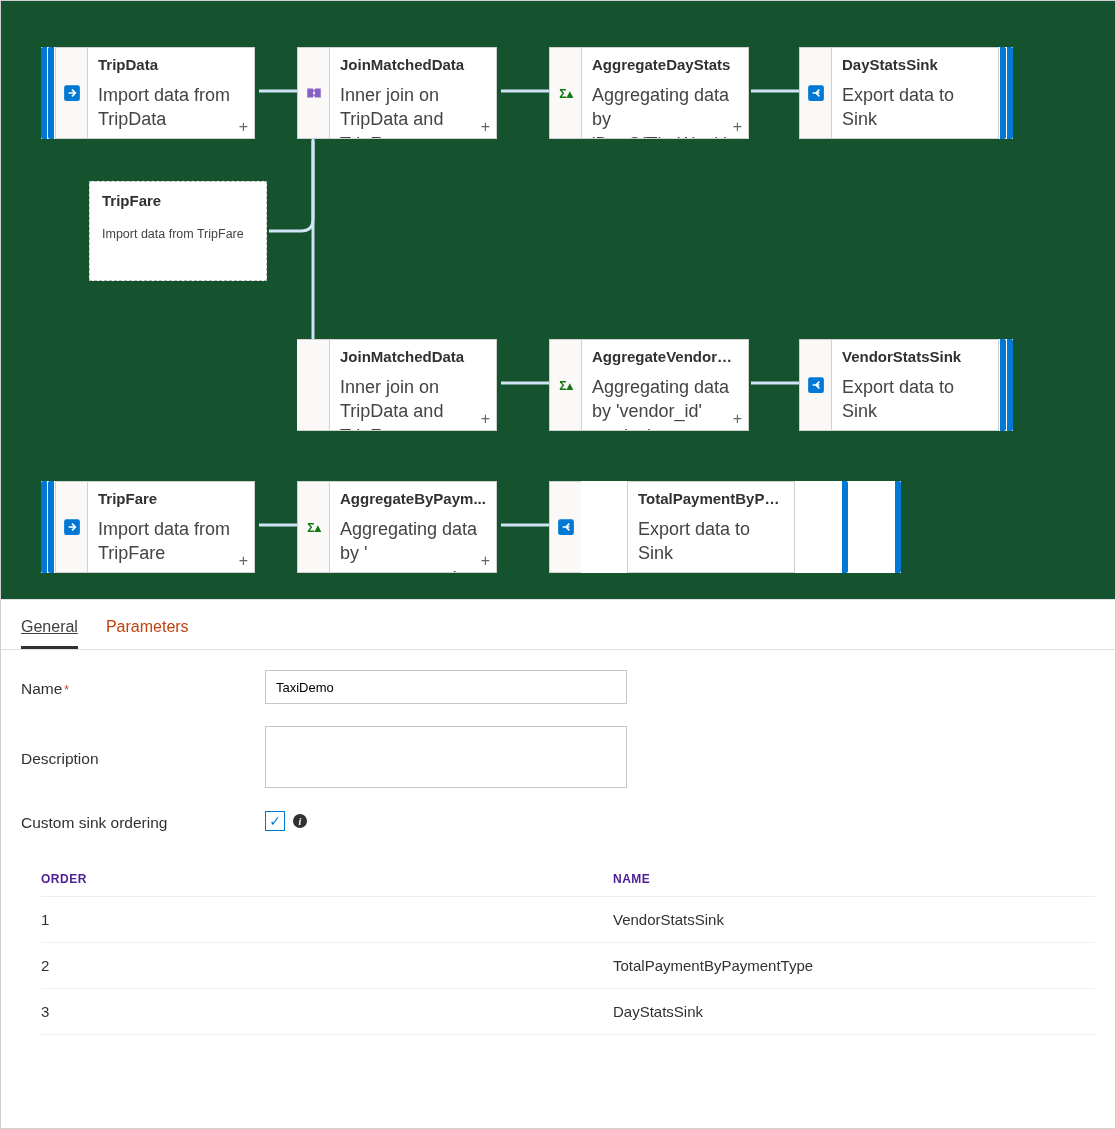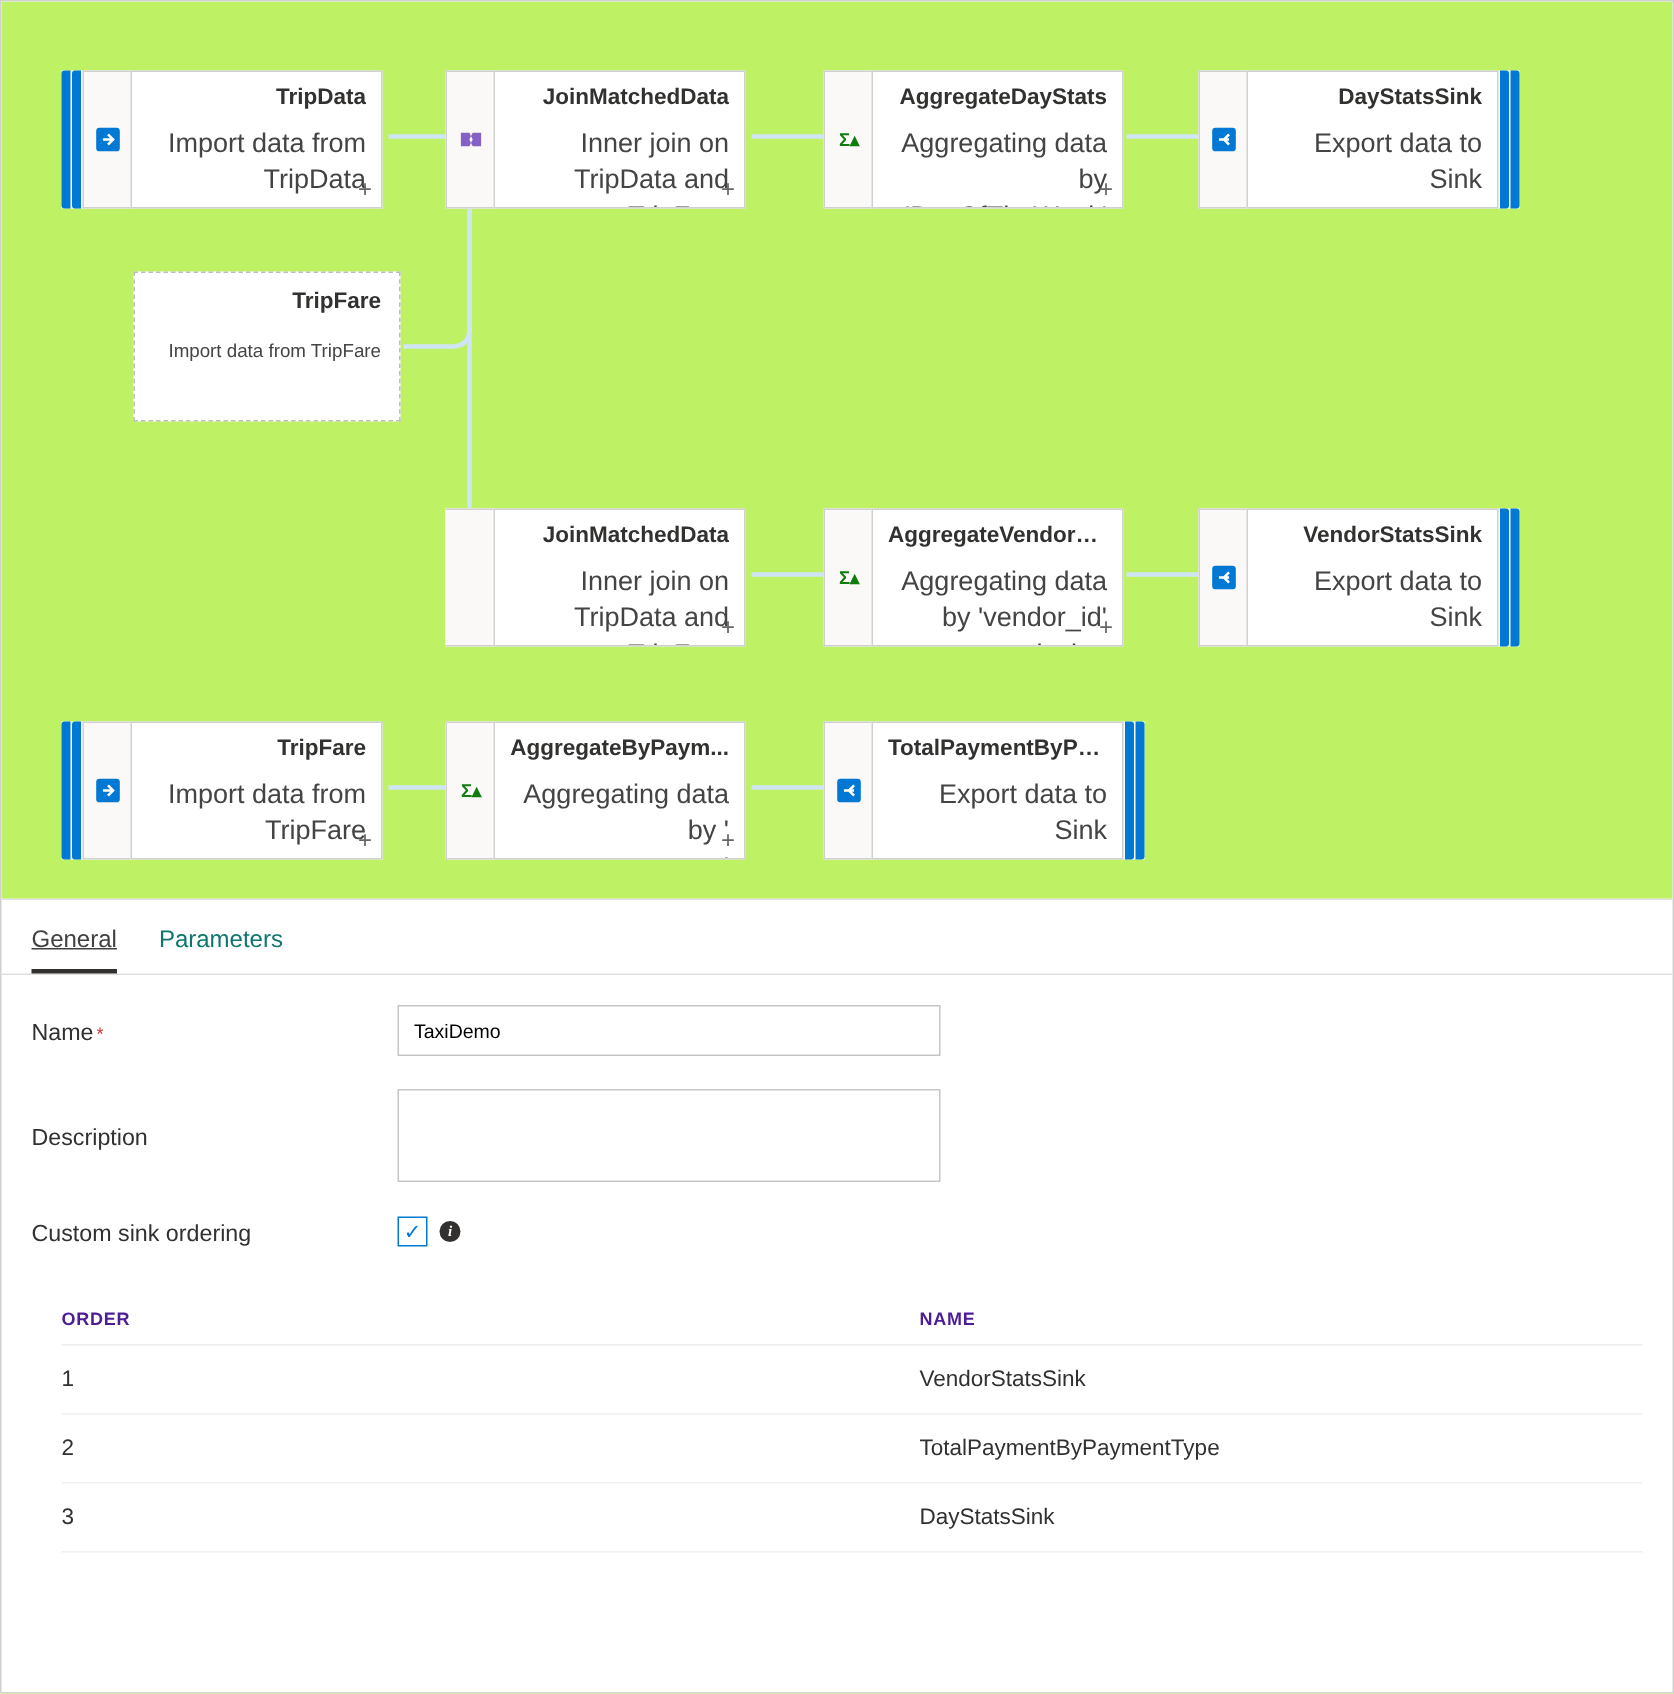--- a/index.html
+++ b/index.html
@@ -12,22 +12,21 @@
   }
   .app {
     border: 1px solid #d0d0d0;
     width: 1116px;
     height: 1129px;
     overflow: hidden;
   }
   .canvas {
     position: relative;
     height: 598px;
-    background: #bef264;
-    text-align: right;
+    background: #14532d;
   }
   .node {
     position: absolute;
     display: flex;
     background: #fff;
   }
   .node .bar {
     width: 6px;
     background: #0078d4;
   }
@@ -97,21 +96,21 @@
     display: flex;
     gap: 28px;
     padding: 12px 20px 0 20px;
     border-bottom: 1px solid #e0e0e0;
   }
   .tab {
     padding: 6px 0 10px 0;
     font-size: 16px;
     cursor: pointer;
     border-bottom: 3px solid transparent;
-    color: #0f766e;
+    color: #c2410c;
   }
   .tab.active {
     color: #404040;
     font-weight: 400;
     border-bottom-color: #323130;
     text-decoration: underline;
   }
   .form { padding: 20px 20px 8px 20px; }
   .row { display: flex; align-items: center; margin-bottom: 22px; }
   .row .label { width: 244px; font-size: 15.5px; padding-top: 4px; }
@@ -318,21 +317,21 @@
             <text x="2" y="12" font-size="11" font-weight="bold" fill="#107c10">Σ▴</text>
           </svg>
       </div>
       <div class="body">
         <div class="title">AggregateByPaym...</div>
         <div class="desc">Aggregating data by ' payment_type' producing columns ' fare_amount_total…</div>
         <div class="plus">+</div>
       </div>
     </div>
 
-    <div class="node" style="left:548px;top:480px;">
+    <div class="node" style="left:548px;top:480px;gap:46px;">
       <div class="icon">
         <svg class="ic" viewBox="0 0 16 16">
             <rect x="1" y="1" width="14" height="14" rx="2" fill="#0078d4"></rect>
             <path d="M5 8h6M11 5l-3 3 3 3" stroke="#fff" stroke-width="1.5" fill="none"></path>
           </svg>
       </div>
       <div class="body">
         <div class="title">TotalPaymentByPa...</div>
         <div class="desc">Export data to Sink</div>
       </div>

